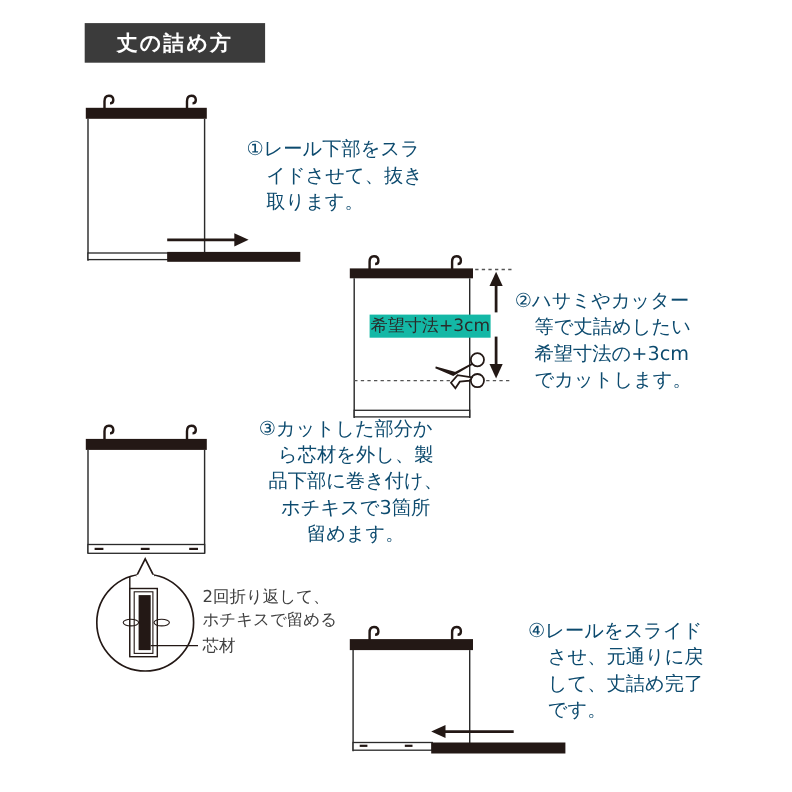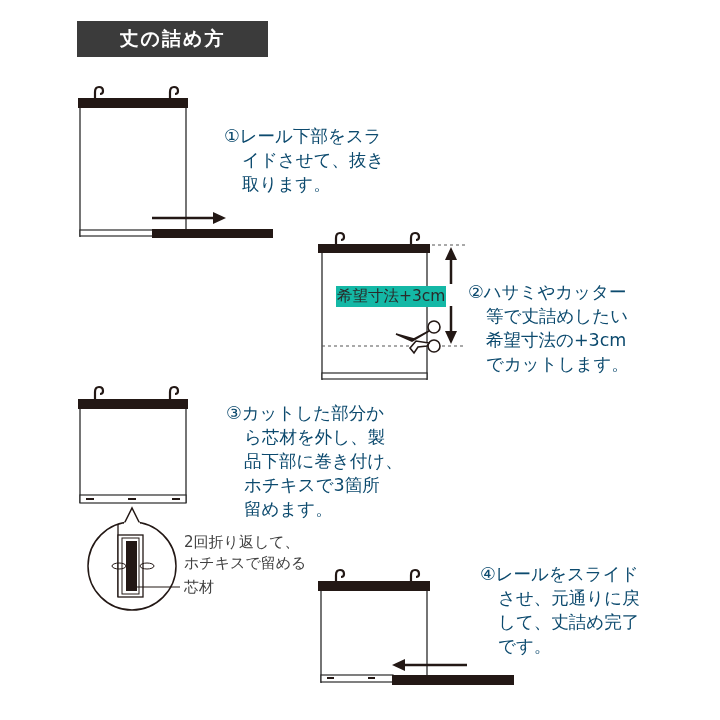--- a/index.html
+++ b/index.html
@@ -1,18 +1,18 @@
 <!DOCTYPE html>
 <html><head>
 <meta charset="utf-8">
 <style>
   html, body { margin:0; padding:0; background:#ffffff; }
   body { width:720px; height:720px; position:relative; overflow:hidden;
          font-family:"DejaVu Sans", "Liberation Sans", sans-serif; color:#2a2a2a; }
-  .title-box { position:absolute; left:77px; top:21px; width:191px; height:36px;
+  .title-box { position:absolute; left:77px; top:21px; width:164px; height:36px;
                background:#3b3b3b; color:#ffffff; font-size:19px; font-weight:bold;
                display:flex; align-items:center; justify-content:center; letter-spacing:2px; }
   svg.art { position:absolute; left:0; top:0; width:720px; height:720px; }
   .txt { position:absolute; font-size:17.5px; line-height:24px; color:#0c4a6e; white-space:nowrap; }
   .txt .line { display:block; }
   .txt .indent { padding-left:18px; }
   .label-sm { position:absolute; font-size:15px; line-height:21px; color:#404040; white-space:nowrap; }
   .dim-label { position:absolute; font-size:15.5px; color:#2a2a2a; white-space:nowrap; background:#14b8a6; padding:0 1px; }
 </style>
 </head>
@@ -131,28 +131,28 @@
 </svg>
 
 <div class="txt" style="left:224px; top:124px;">
   <span class="line"><span>①</span><span>レール下部をスラ</span></span>
   <span class="line indent">イドさせて、抜き</span>
   <span class="line indent">取ります。</span>
 </div>
 
 <div class="dim-label" style="left:336px; top:286px;">希望寸法+3cm</div>
 
-<div class="txt" style="left:468px; top:280px;">
+<div class="txt" style="left:468px; top:262px;">
   <span class="line"><span>②</span><span>ハサミやカッター</span></span>
   <span class="line indent">等で丈詰めしたい</span>
   <span class="line indent">希望寸法の+3cm</span>
   <span class="line indent">でカットします。</span>
 </div>
 
-<div class="txt" style="left:226px; top:401px;">
+<div class="txt" style="left:226px; top:378px;text-align:center;">
   <span class="line"><span>③</span><span>カットした部分か</span></span>
   <span class="line indent">ら芯材を外し、製</span>
   <span class="line indent">品下部に巻き付け、</span>
   <span class="line indent">ホチキスで3箇所</span>
   <span class="line indent">留めます。</span>
 </div>
 
 <div class="label-sm" style="left:184px; top:532px;">
   <span class="line" style="display:block">2回折り返して、</span>
   <span class="line" style="display:block">ホチキスで留める</span>

